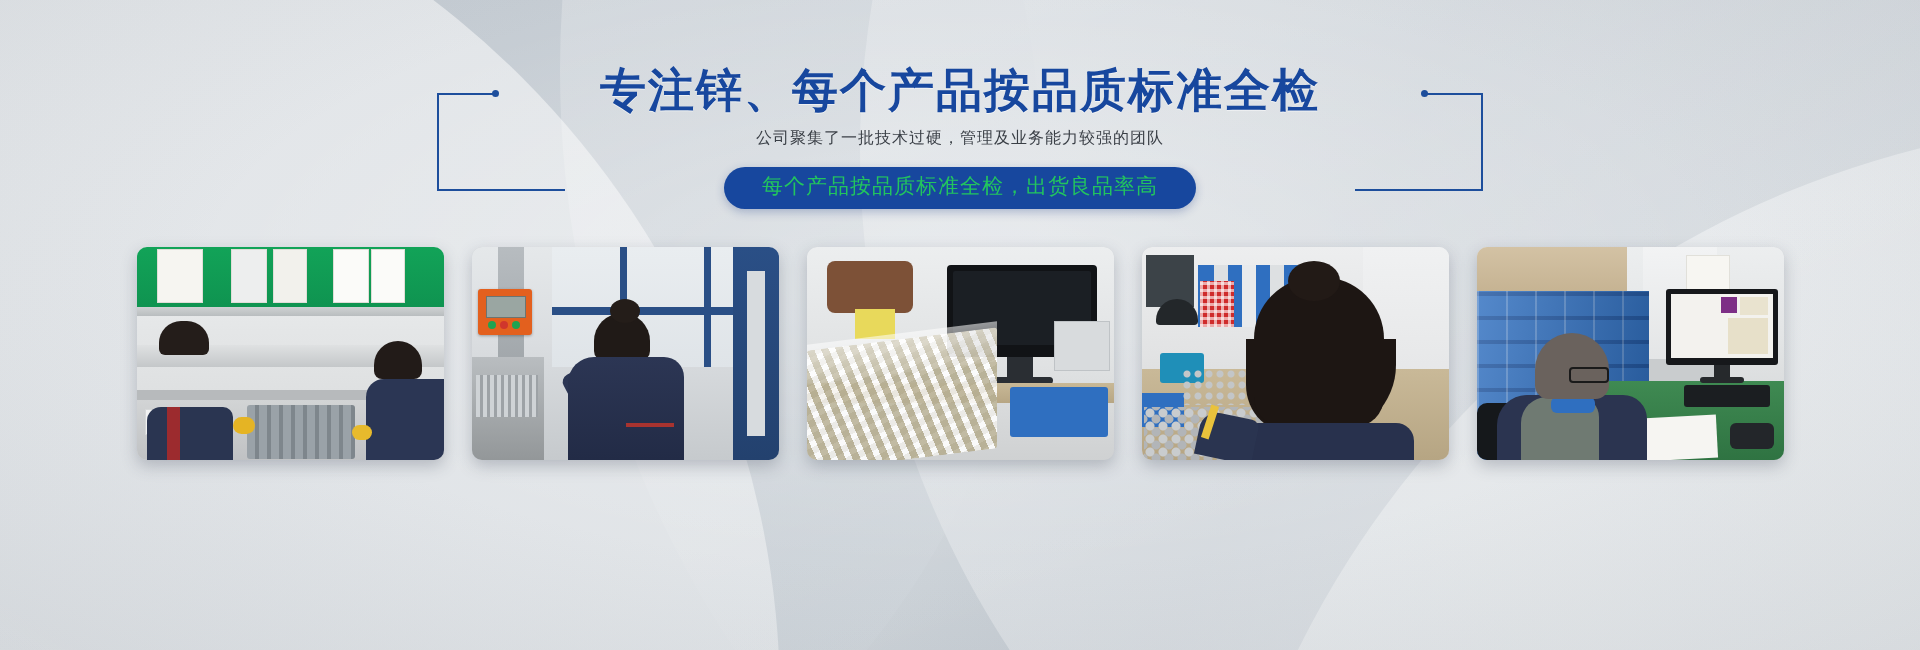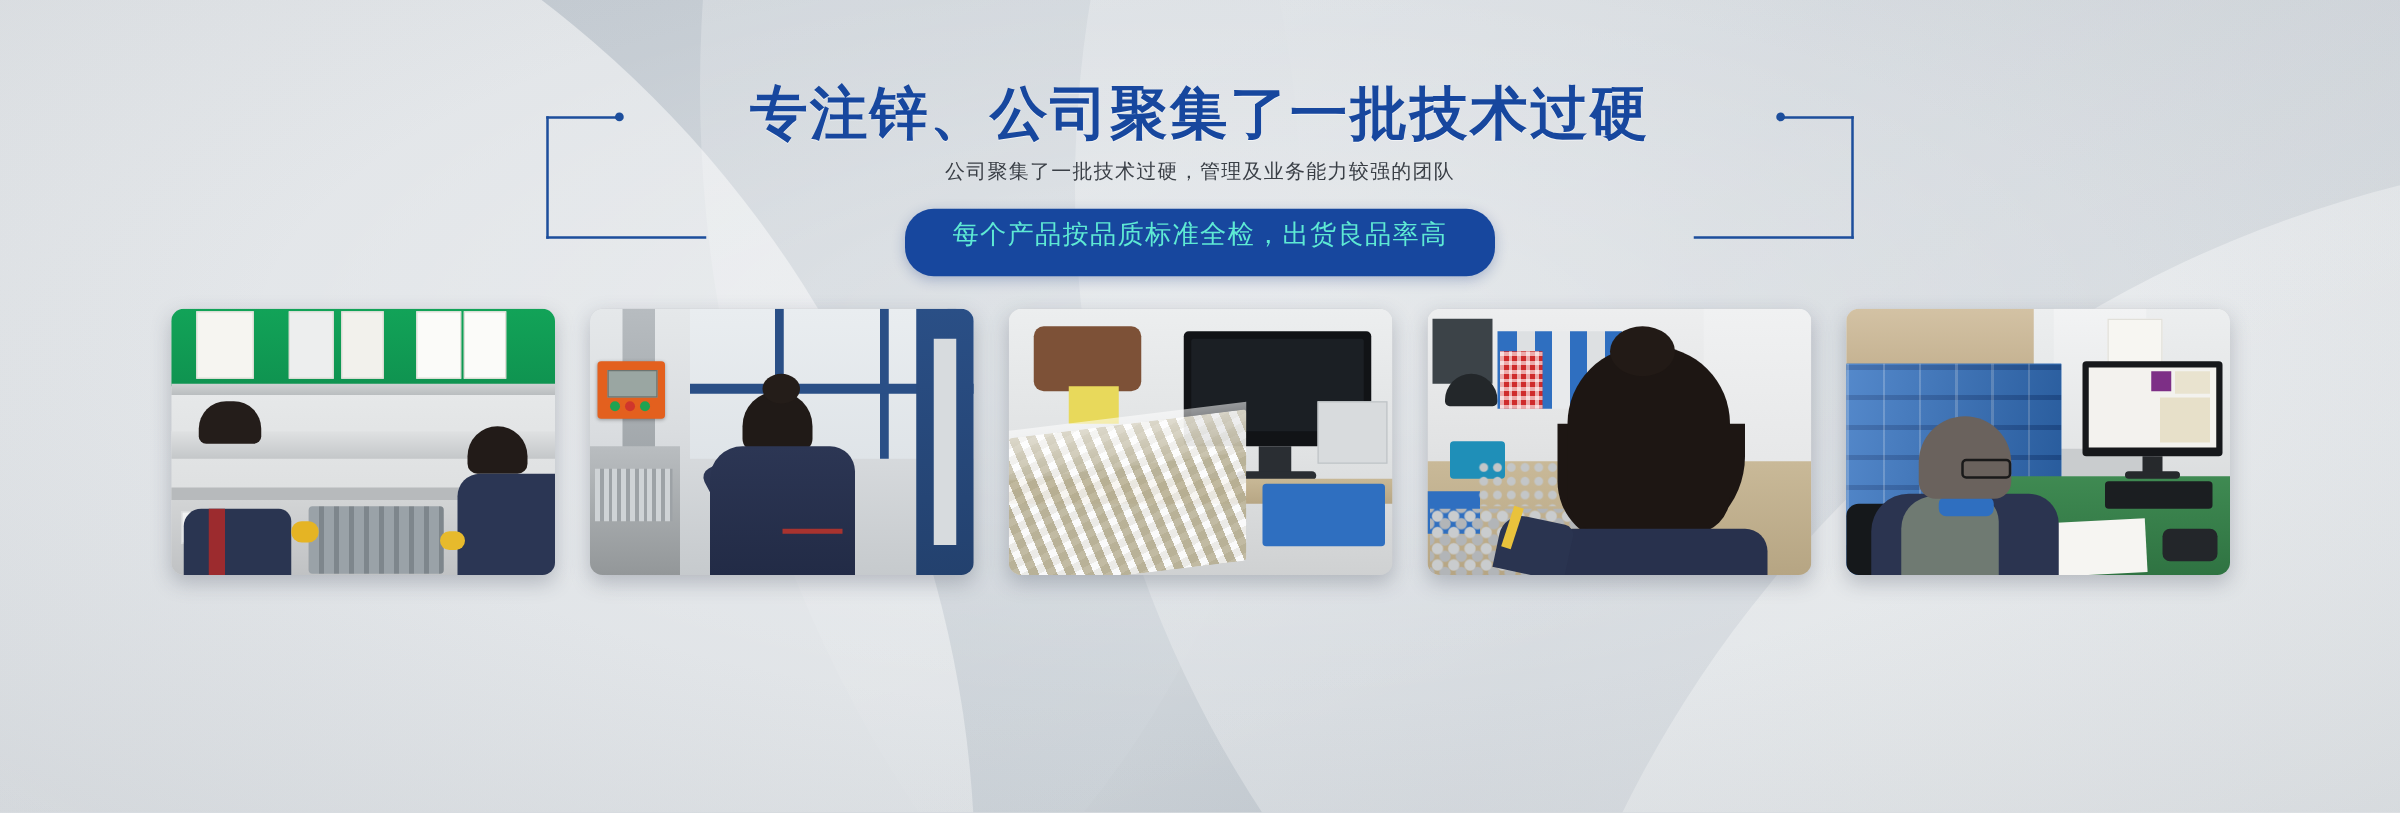--- a/index.html
+++ b/index.html
@@ -66,24 +66,25 @@
     font-size:46px;line-height:60px;font-weight:bold;color:#17479e;
     letter-spacing:2px;
     text-shadow:0 1px 0 rgba(255,255,255,.55);
   }
   .subtitle{
     position:absolute;left:0;right:0;top:118px;text-align:center;
     font-size:16px;line-height:40px;color:#3a3f46;letter-spacing:1px;
   }
   .badge{
     position:absolute;left:50%;top:167px;transform:translateX(-50%);
-    background:#17479e;color:#5eead4;
+    background:#17479e;color:#22c55e;
     font-size:21px;line-height:42px;letter-spacing:1px;
-    padding:0 38px;border-radius:23px;height:54px;white-space:nowrap;
+    padding:0 38px;border-radius:23px;height:42px;white-space:nowrap;
     box-shadow:0 3px 10px rgba(20,55,130,.28);
+    font-family:Liberation Mono, monospace;
   }
 
   
   #photos{
     position:absolute;left:0;top:247px;width:1920px;height:215px;
     display:flex;justify-content:center;gap:28px;
   }
   .photo{
     width:307px;height:213px;border-radius:10px;overflow:hidden;position:relative;
     box-shadow:0 6px 16px rgba(60,70,85,.28);
@@ -228,21 +229,21 @@
     <div class="bracket br-l-top"></div>
     <div class="bracket br-l-vert"></div>
     <div class="bracket br-l-bot"></div>
     <div class="tick tick-l"></div>
 
     <div class="bracket br-r-top"></div>
     <div class="bracket br-r-vert"></div>
     <div class="bracket br-r-bot"></div>
     <div class="tick tick-r"></div>
 
-    <div class="title">专注锌、公司聚集了一批技术过硬</div>
+    <div class="title">专注锌、每个产品按品质标准全检</div>
     <div class="subtitle">公司聚集了一批技术过硬，管理及业务能力较强的团队</div>
     <div class="badge">每个产品按品质标准全检，出货良品率高</div>
   </div>
 
   <div id="photos">
 
     <div class="photo p1">
       <div class="scene">
         <div class="sh wall"></div>
           <div class="sh greenband"></div>

